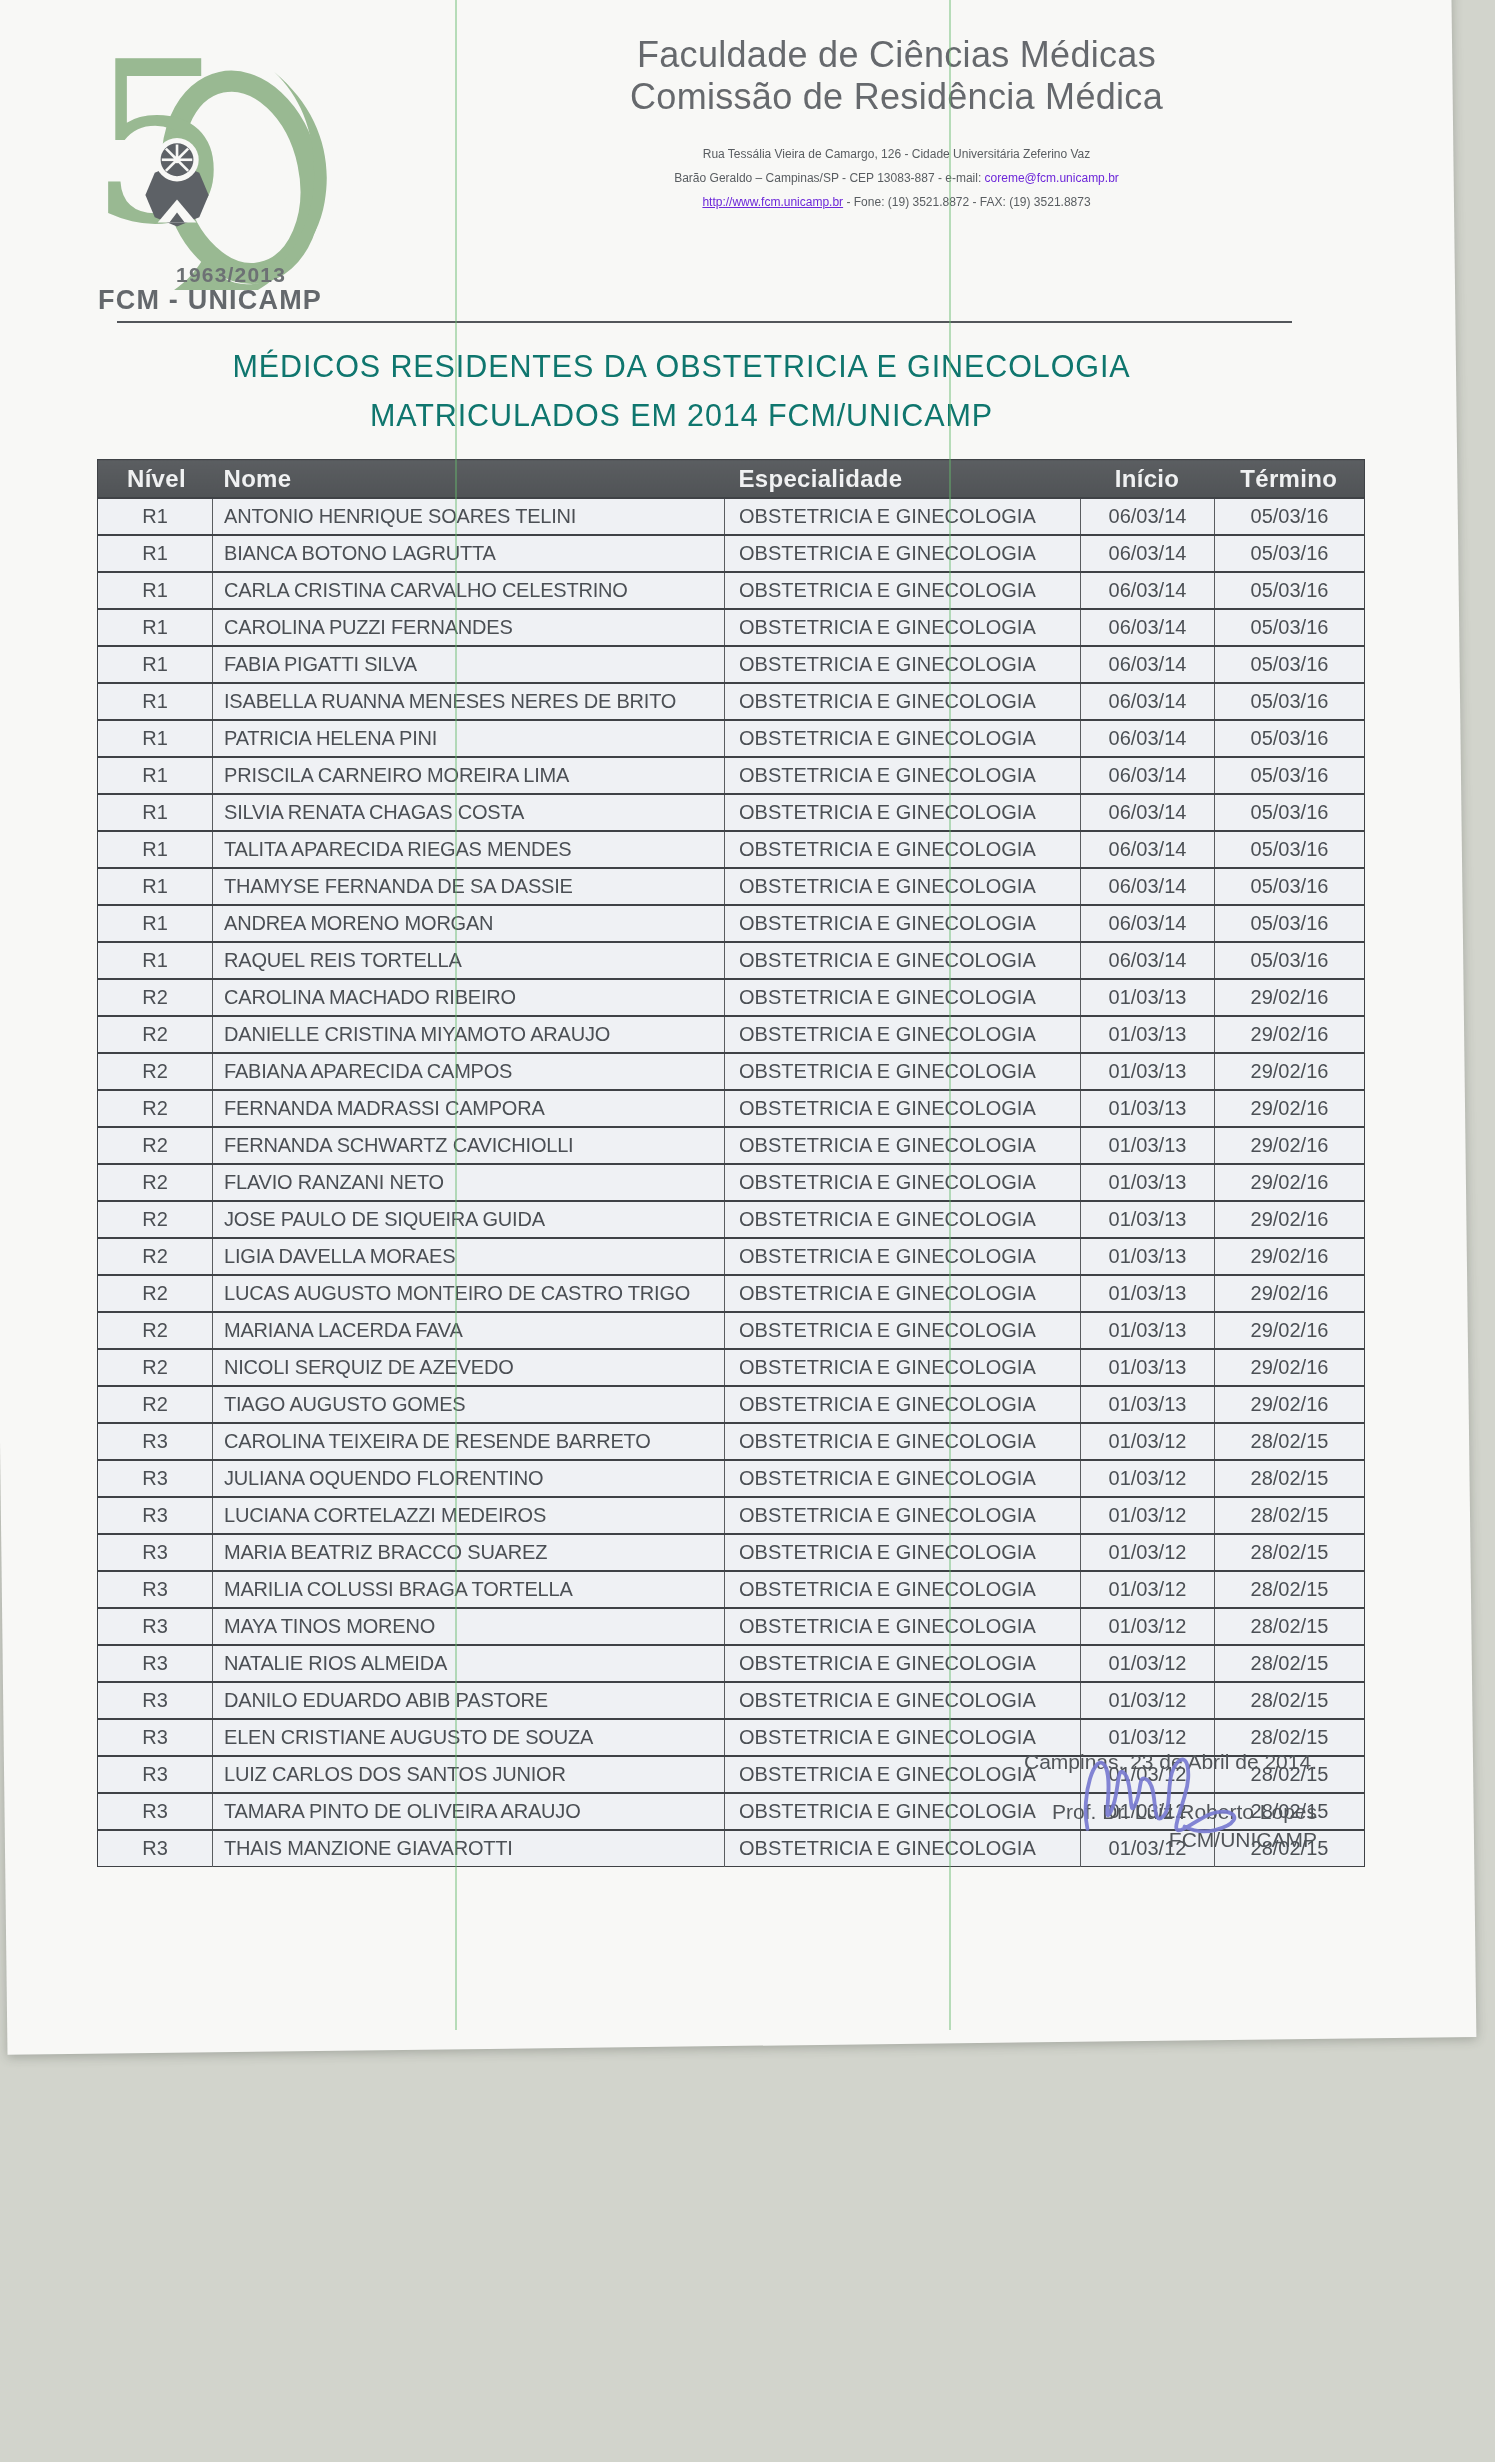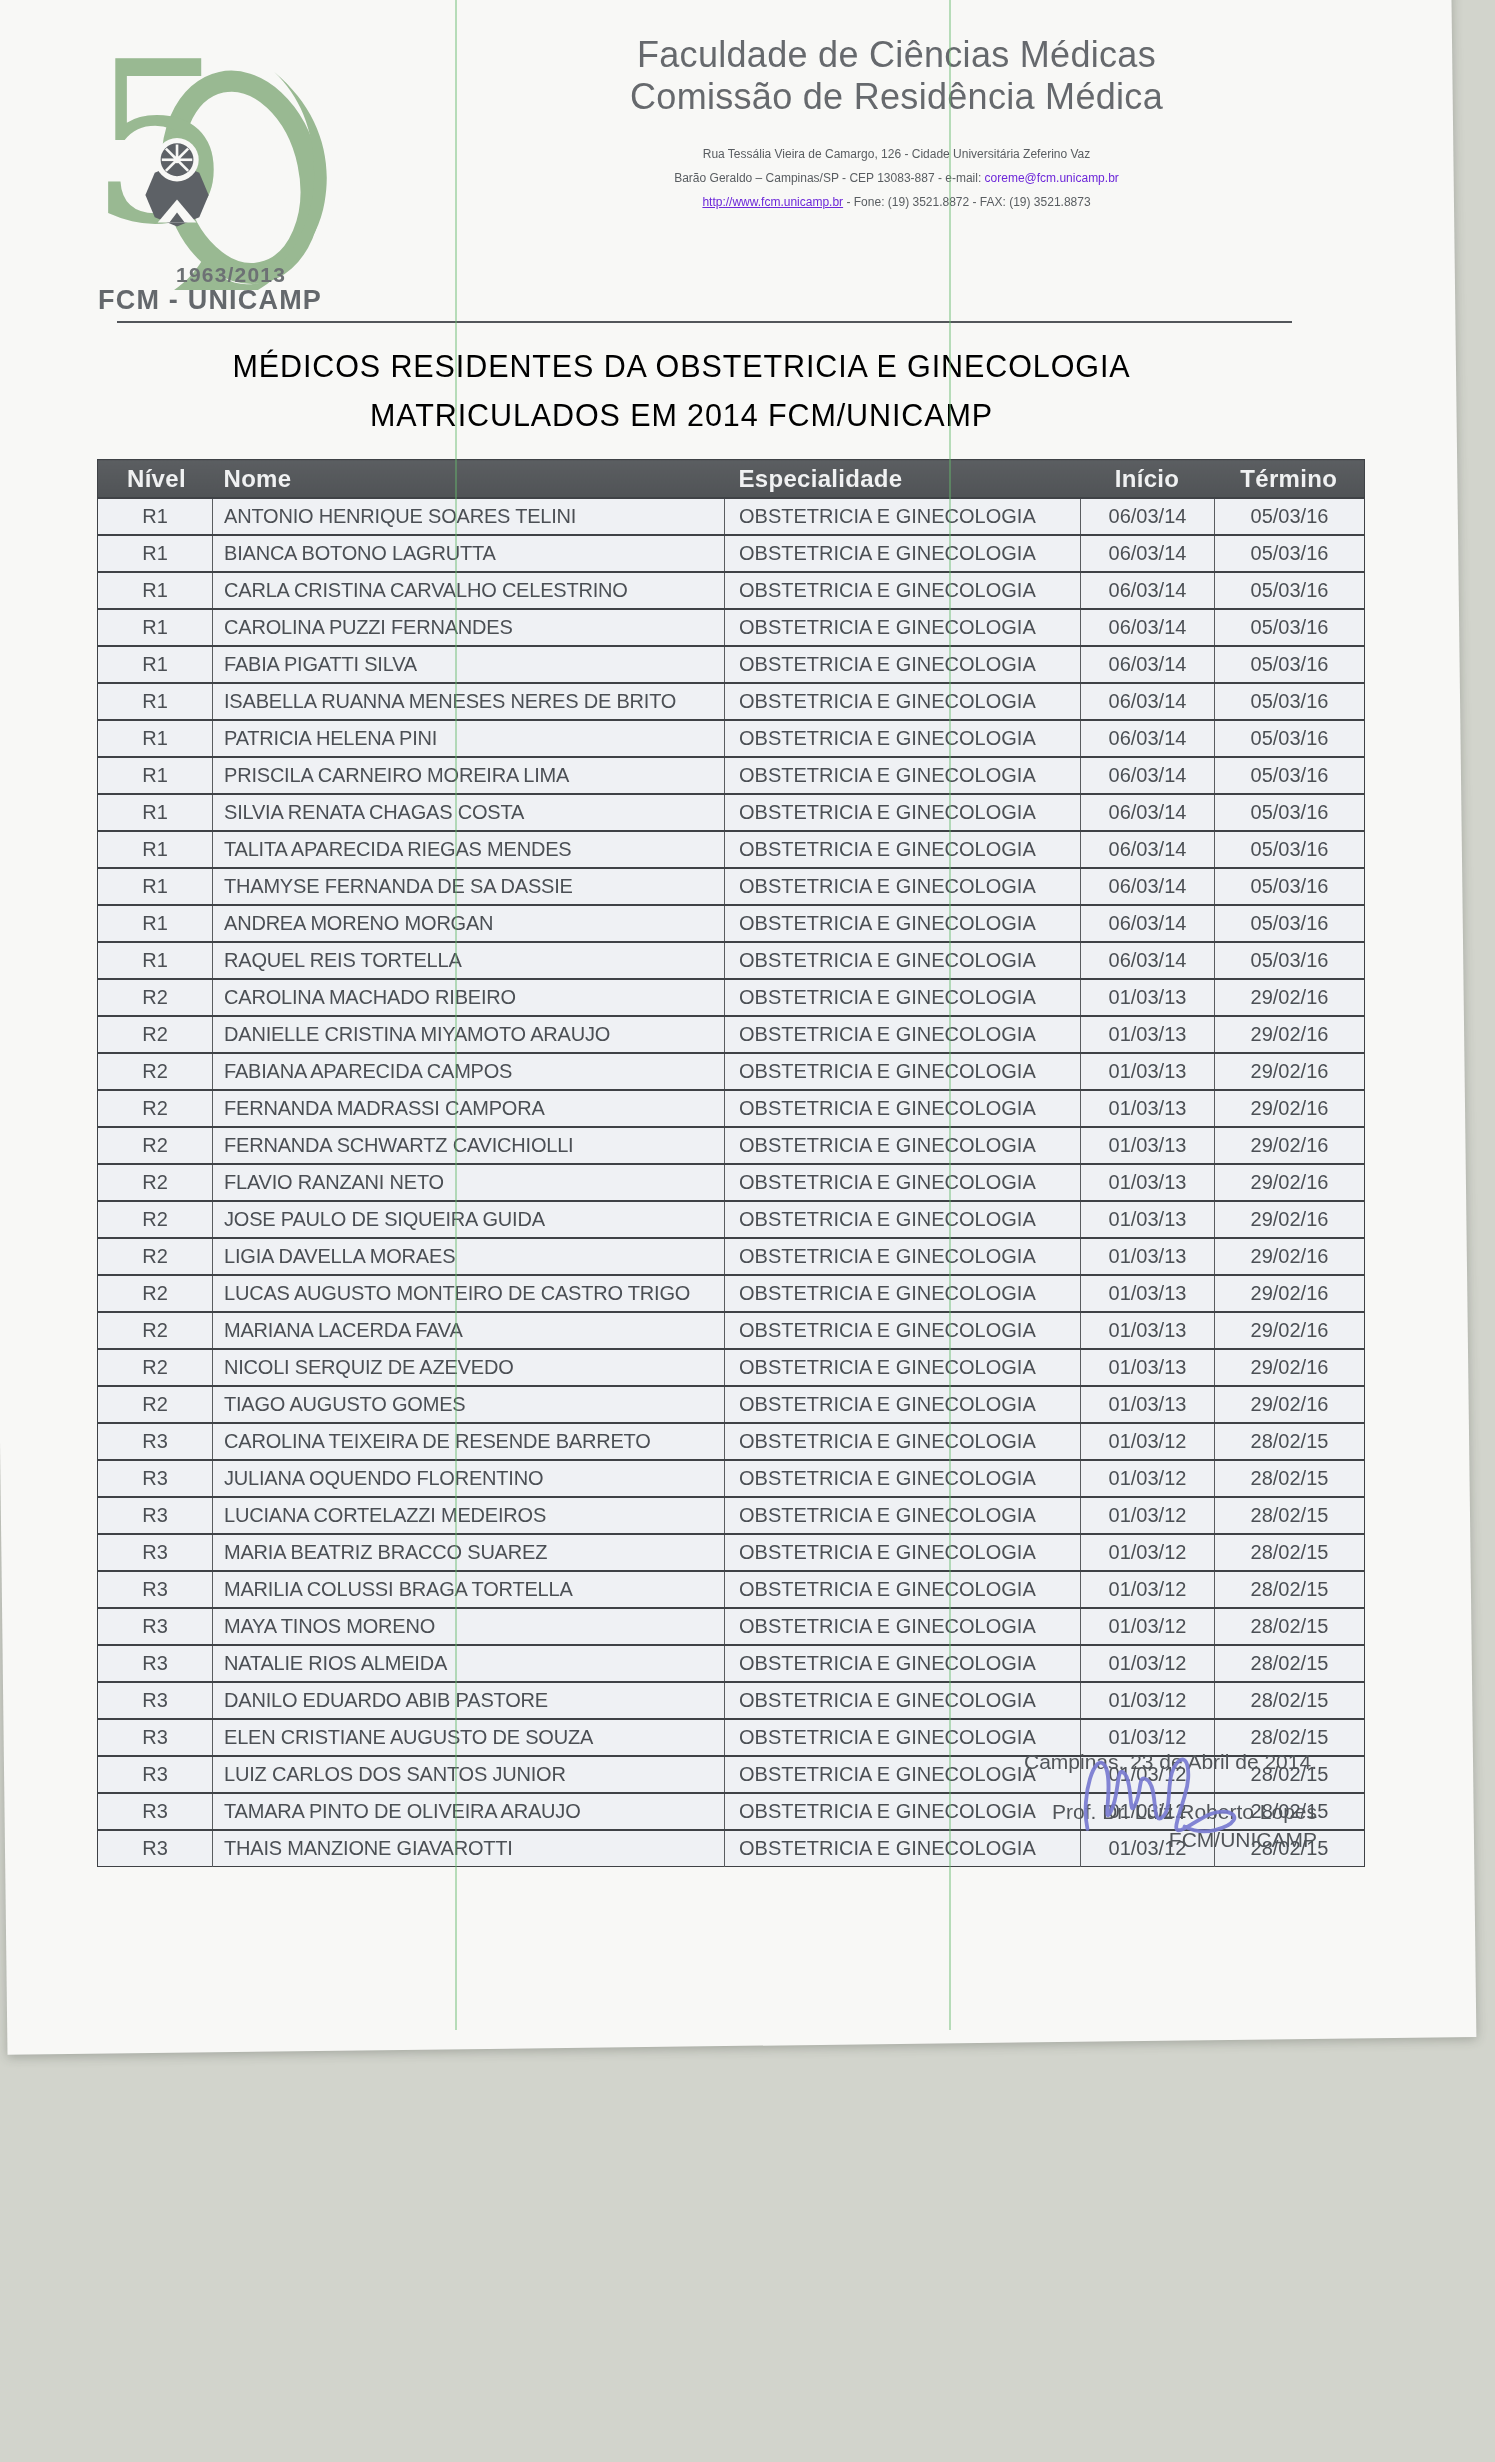--- a/index.html
+++ b/index.html
@@ -41,21 +41,21 @@
   .link.u{text-decoration:underline;}
 
   .divider{
     position:absolute;left:117px;top:321px;width:1175px;height:2.3px;
     background:#53565a;
   }
 
   
   .title-block{
     position:absolute;left:0;top:342px;width:1363px;text-align:center;
-    font-size:30.5px;color:#000000;letter-spacing:0.9px;line-height:49px;
+    font-size:30.5px;color:#0f766e;letter-spacing:0.9px;line-height:49px;
   }
 
   
   table.res{
     position:absolute;left:97px;top:459px;width:1268px;
     border-collapse:collapse;table-layout:fixed;
     background:#eff1f4;
     border:1.8px solid #3f4246;
   }
   table.res th{

